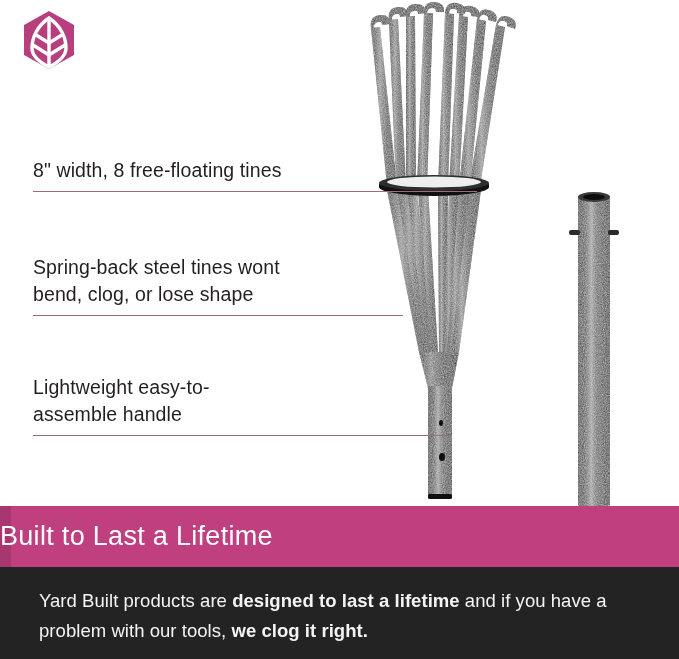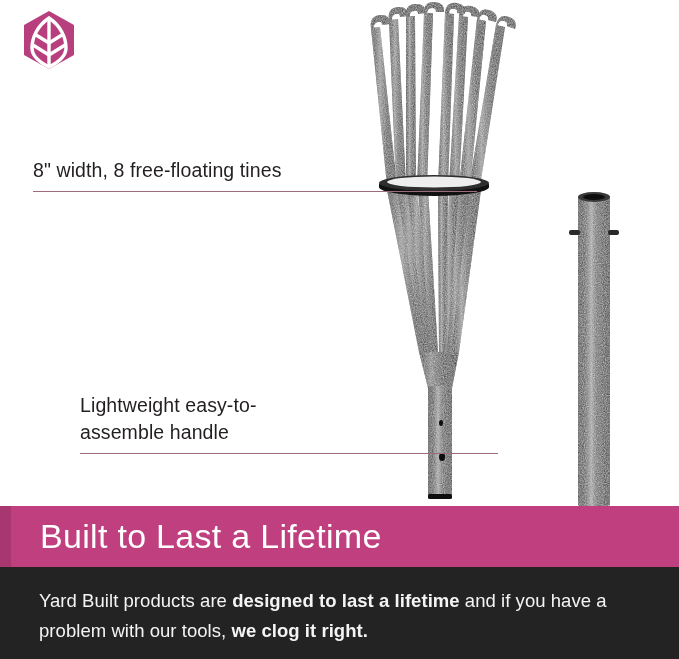--- a/index.html
+++ b/index.html
@@ -20,36 +20,36 @@
     font-size:19.5px;line-height:27px;color:#231f20;
     letter-spacing:0.1px;white-space:pre-line;font-weight:400;
   }
   .callout .rule{
     margin-top:7px;height:1px;background:#9d6a7f;border:0;
   }
   #callout-1{top:157px;}
   #callout-1 .rule{width:444px;}
   #callout-2{top:254px;}
   #callout-2 .rule{width:370px;}
-  #callout-3{top:392px;margin-left:47px;}
+  #callout-3{top:374px;}
   #callout-3 .rule{width:418px;}
 
   
   #product{position:absolute;left:0;top:0;width:679px;height:506px;}
   #product svg{display:block;width:679px;height:506px;}
 
   
   #banner{
     position:absolute;left:0;top:506px;width:679px;height:61px;
     background:#bf3f7f;display:flex;align-items:center;
   }
   #banner-edge{position:absolute;left:0;top:0;width:11px;height:61px;background:#a8376f;}
   #banner-title{
-    position:relative;margin-left:40px;color:#ffffff;
-    font-size:34px;font-weight:400;letter-spacing:0.3px;
+    position:relative;color:#ffffff;
+    font-size:27px;font-weight:400;letter-spacing:0.3px;
   }
 
   
   #footer{
     position:absolute;left:0;top:567px;width:679px;height:92px;background:#232323;
   }
   #footer-text{
     position:absolute;left:39px;top:19px;width:608px;
     color:#f4f4f4;font-size:18.5px;line-height:30px;letter-spacing:0.05px;
   }
@@ -169,20 +169,25 @@
         <rect x="608" y="230" width="11" height="5" rx="2" fill="#2a2a2a"></rect>
       </g>
     </svg>
   </div>
 
   <div class="callout" id="callout-1">
     <div class="ctext">8" width, 8 free-floating tines</div>
     <div class="rule" style="background: rgb(157, 106, 127);"></div>
   </div>
 
+  <div class="callout" id="callout-2">
+    <div class="ctext">Spring-back steel tines wont
+bend, clog, or lose shape</div>
+    <div class="rule" style="background: rgb(157, 106, 127);"></div>
+  </div>
 
   <div class="callout" id="callout-3">
     <div class="ctext">Lightweight easy-to-
 assemble handle</div>
     <div class="rule" style="background: rgb(157, 106, 127);"></div>
   </div>
 
   <div id="banner" style="background: rgb(191, 63, 127);">
     <div id="banner-edge" style="background: rgb(168, 55, 111);"></div>
     <div id="banner-title" style="color: rgb(255, 255, 255);">Built to Last a Lifetime</div>

